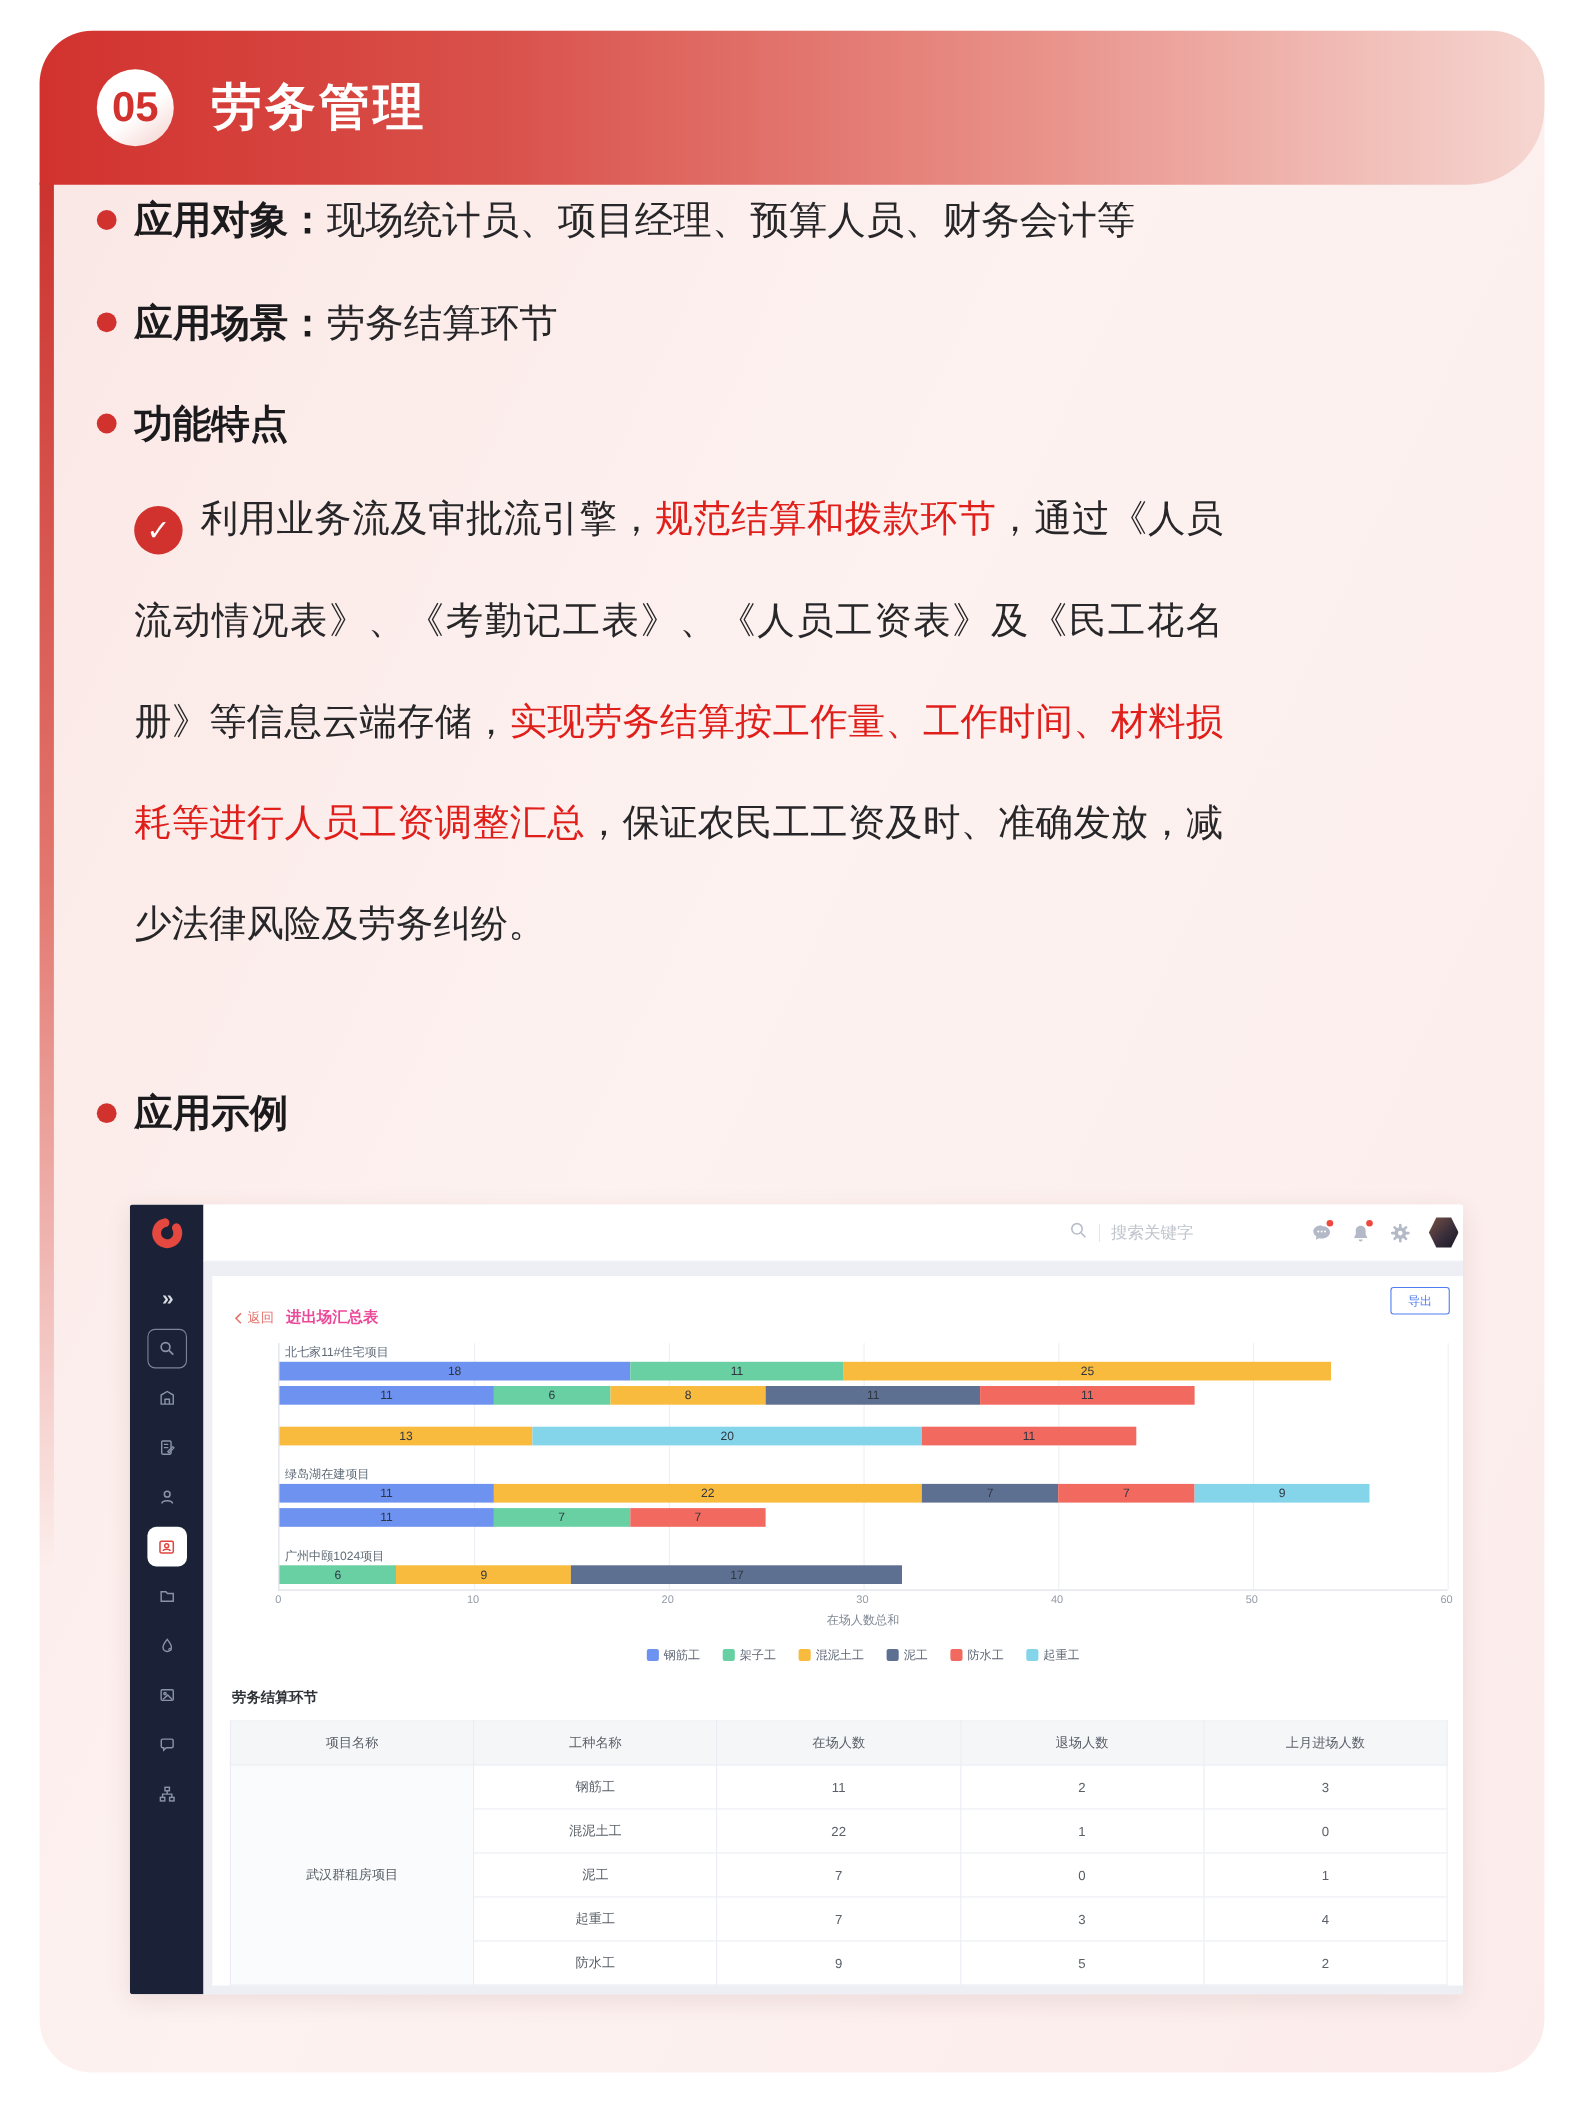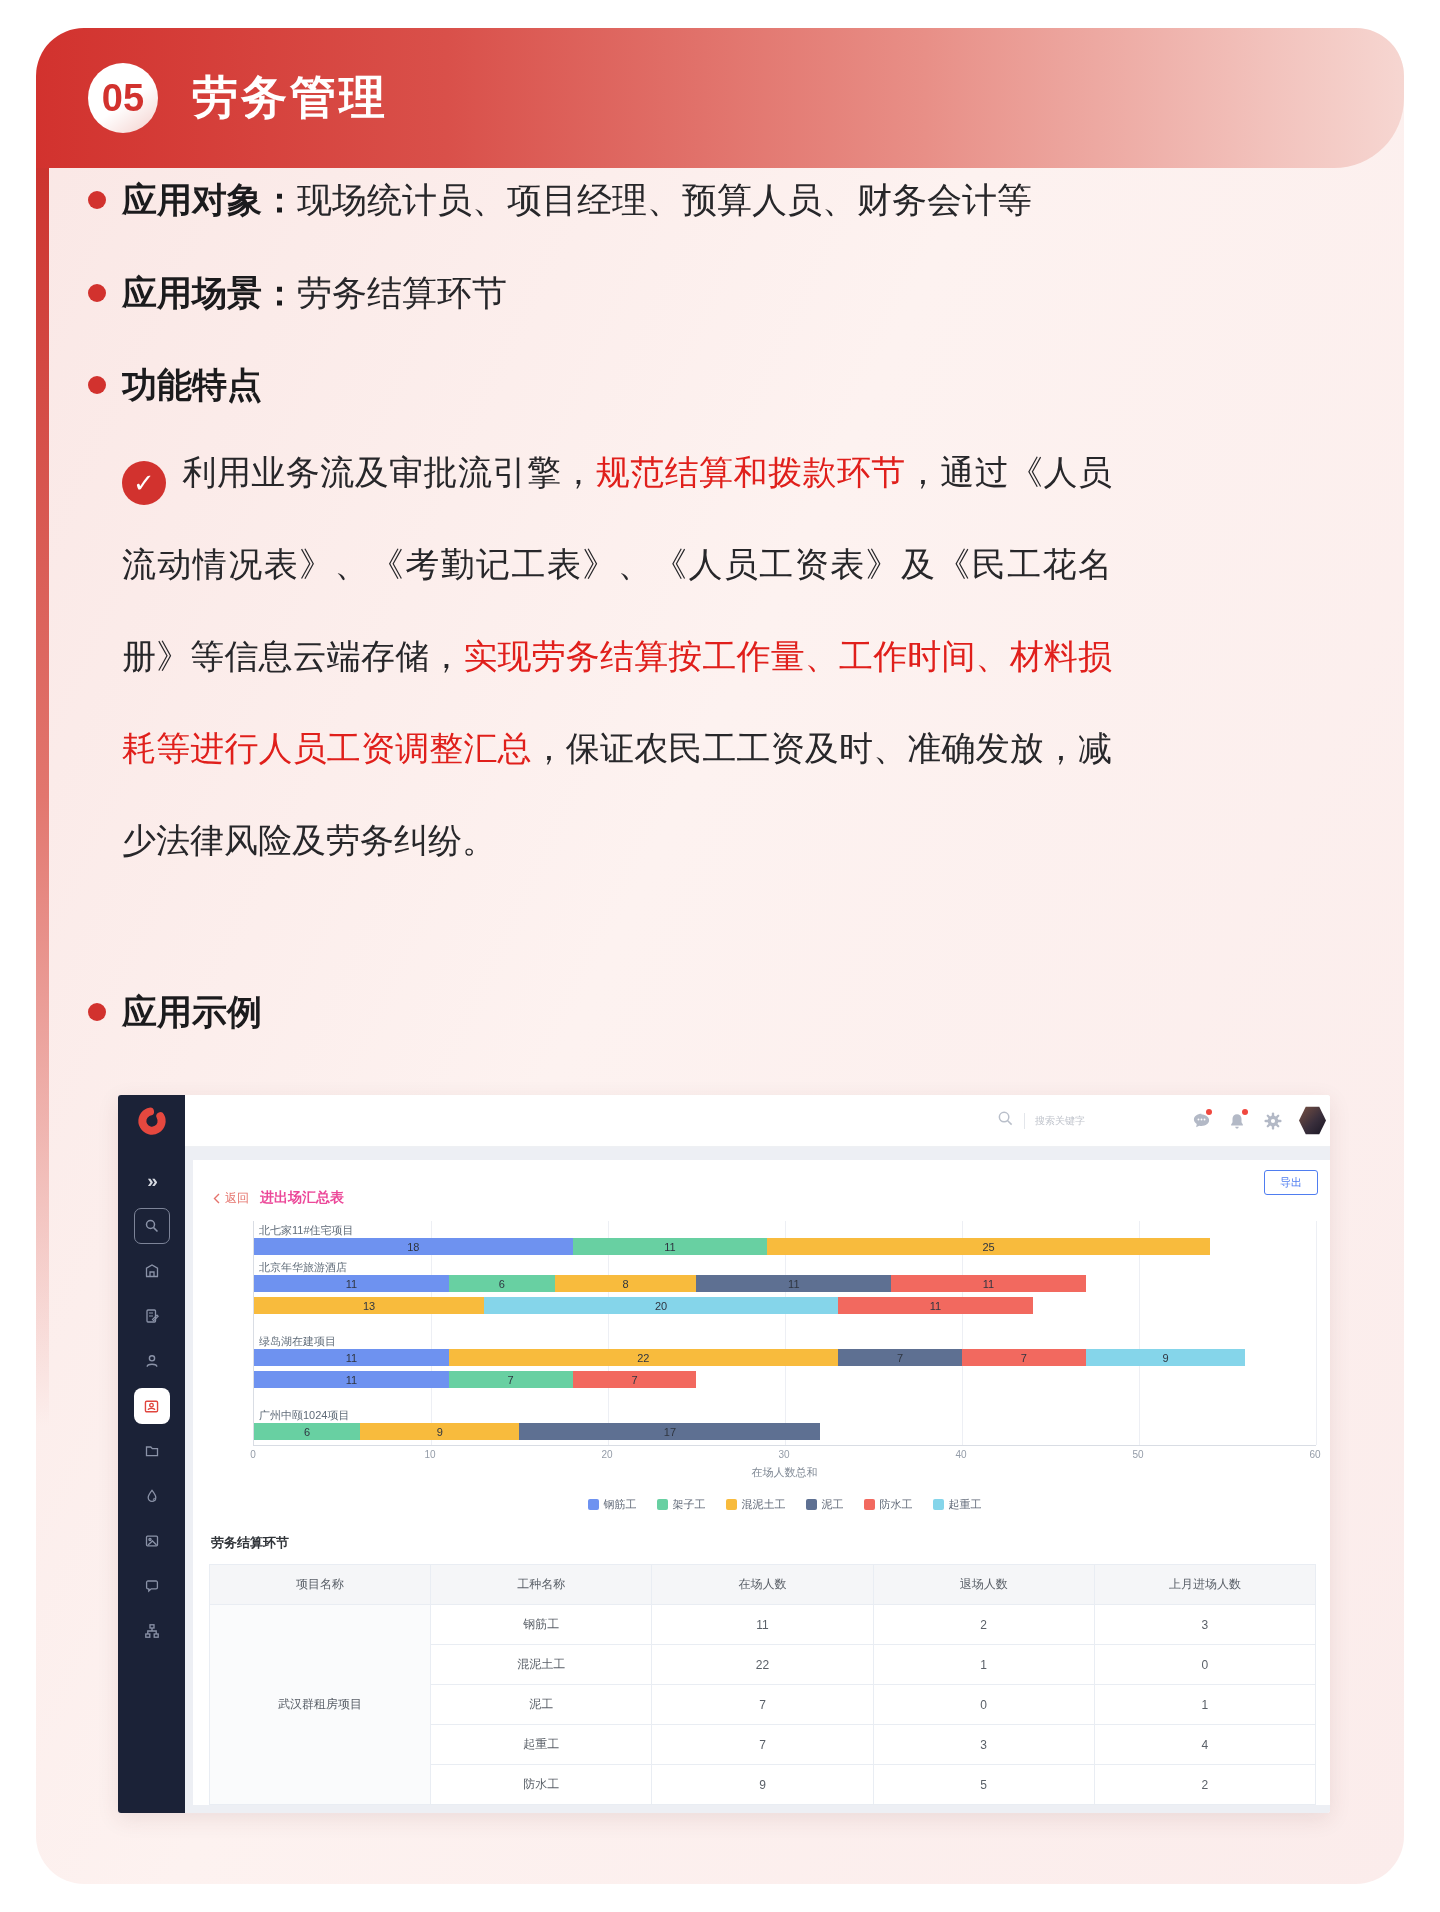--- a/index.html
+++ b/index.html
@@ -39,21 +39,21 @@
   .side-items { display:flex; flex-direction:column; align-items:center; margin-top:16px; }
   .side-item { width:36px; height:36px; margin-bottom:9px; display:flex; align-items:center; justify-content:center; }
   .side-item.collapse { color:#d8dbe2; font-size:19px; font-weight:700; letter-spacing:-2px; }
   .side-item.boxed { border:1px solid #7d8498; border-radius:7px; }
   .side-item.active { background:#ffffff; border-radius:8px; }
   .main { flex:1; display:flex; flex-direction:column; }
   .topbar { height:52px; background:#fff; border-bottom:1px solid #eef0f3;
             display:flex; align-items:center; justify-content:flex-end; padding-right:14px; }
   .search-box { display:flex; align-items:center; gap:10px; margin-right:92px; cursor:pointer; }
   .tb-divider { width:1px; height:16px; background:#e3e6eb; }
-  .search-txt { font-size:10px; color:#c0c4cc; }
+  .search-txt { font-size:15px; color:#c0c4cc; }
   .tb-ic { position:relative; width:24px; height:24px; display:flex; align-items:center; justify-content:center; margin-left:12px; }
   .badge { position:absolute; top:0; right:1px; width:6px; height:6px; border-radius:50%; background:#f0483f; }
   .avatar { width:27px; height:29px; margin-left:14px;
             clip-path:polygon(25% 3%,75% 3%,100% 50%,75% 97%,25% 97%,0% 50%);
             background:linear-gradient(135deg,#7a5243 0%,#3a2f3c 55%,#171523 100%); }
   .content { flex:1; background:#edeff4; padding:13px 8px 8px 8px; }
   .panel { background:#ffffff; height:645px; position:relative; padding:16px 16px; }
   .panel-head { display:flex; align-items:center; gap:7px; padding:13px 0 0 4px; }
   .back-link { display:flex; align-items:center; gap:5px; color:#e5736c; font-size:12px; cursor:pointer; }
   .panel-title { color:#ec4899; font-size:14px; font-weight:700; margin-left:4px; }
@@ -260,21 +260,20 @@
                 <div class="gridline" style="left: 1062px;"></div>
                 <div class="c-row">
                   <div class="c-label">北七家11#住宅项目</div>
                   <div class="c-bar">
                     <div class="c-seg" style="width: 318.6px; background: rgb(110, 146, 240);">18</div>
                     <div class="c-seg" style="width: 194.7px; background: rgb(104, 208, 162);">11</div>
                     <div class="c-seg" style="width: 442.5px; background: rgb(248, 187, 61);">25</div>
                   </div>
                 </div>
                 <div class="c-row">
-                  <div class="c-label">北京年华旅游酒店</div>
                   <div class="c-bar">
                     <div class="c-seg" style="width: 194.7px; background: rgb(110, 146, 240);">11</div>
                     <div class="c-seg" style="width: 106.2px; background: rgb(104, 208, 162);">6</div>
                     <div class="c-seg" style="width: 141.6px; background: rgb(248, 187, 61);">8</div>
                     <div class="c-seg" style="width: 194.7px; background: rgb(94, 112, 146);">11</div>
                     <div class="c-seg" style="width: 194.7px; background: rgb(242, 105, 95);">11</div>
                   </div>
                 </div>
                 <div class="c-row">
                   <div class="c-bar">

